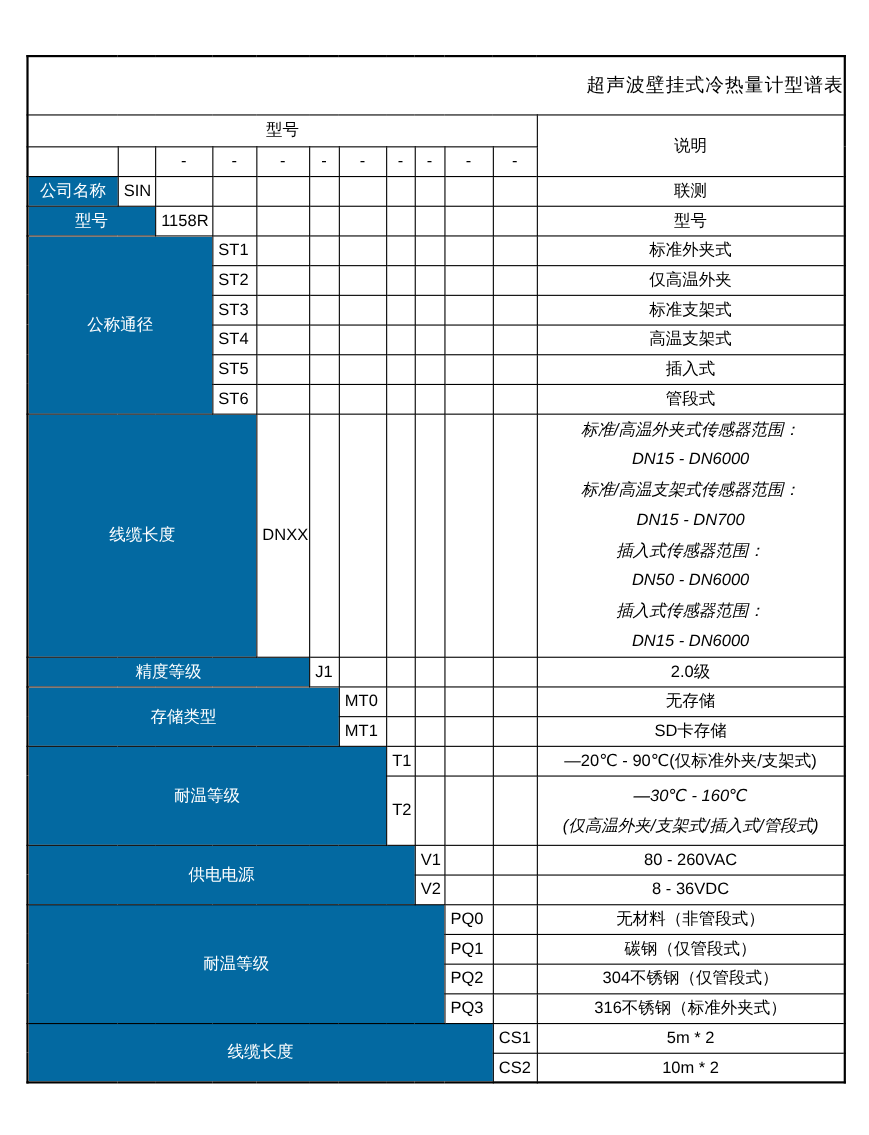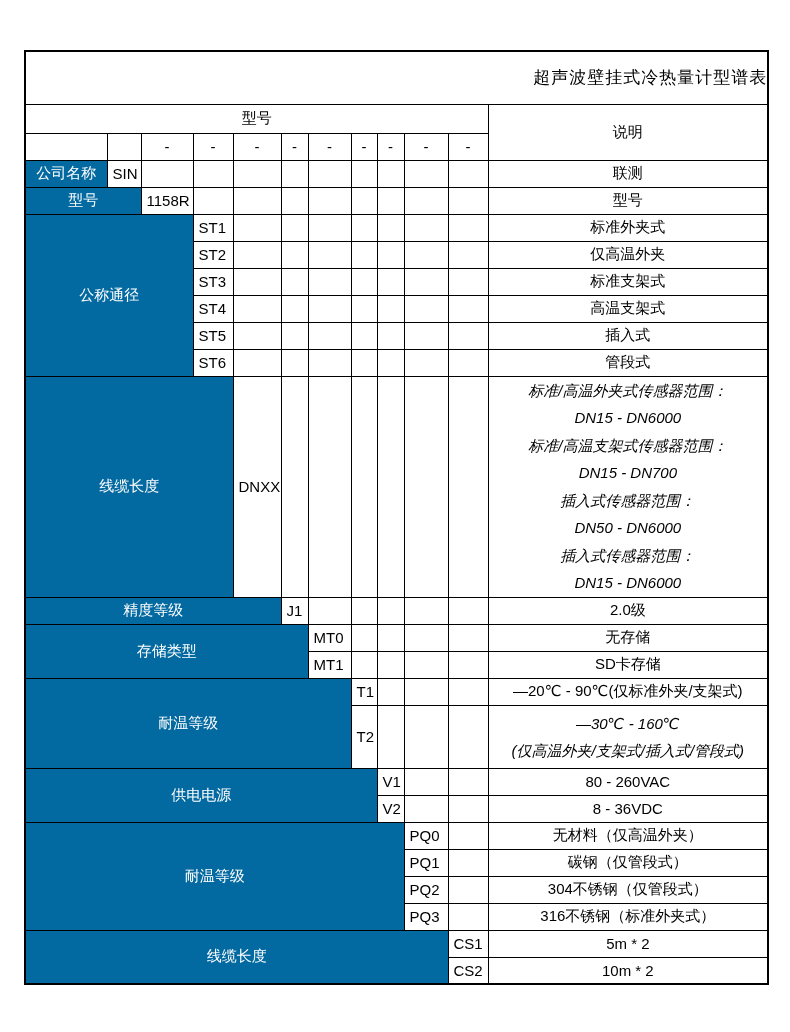--- a/index.html
+++ b/index.html
@@ -251,21 +251,21 @@
     <td class="code">V2</td>
     <td></td>
         <td></td>
     <td class="desc">8 - 36VDC</td>
   </tr>
 
   <tr class="h-std">
     <td colspan="9" rowspan="4" class="label">耐温等级</td>
     <td class="code">PQ0</td>
     <td></td>
-    <td class="desc">无材料（仅高温外夹）</td>
+    <td class="desc">无材料（非管段式）</td>
   </tr>
   <tr class="h-std">
     <td class="code">PQ1</td>
     <td></td>
     <td class="desc">碳钢（仅管段式）</td>
   </tr>
   <tr class="h-std">
     <td class="code">PQ2</td>
     <td></td>
     <td class="desc">304不锈钢（仅管段式）</td>

